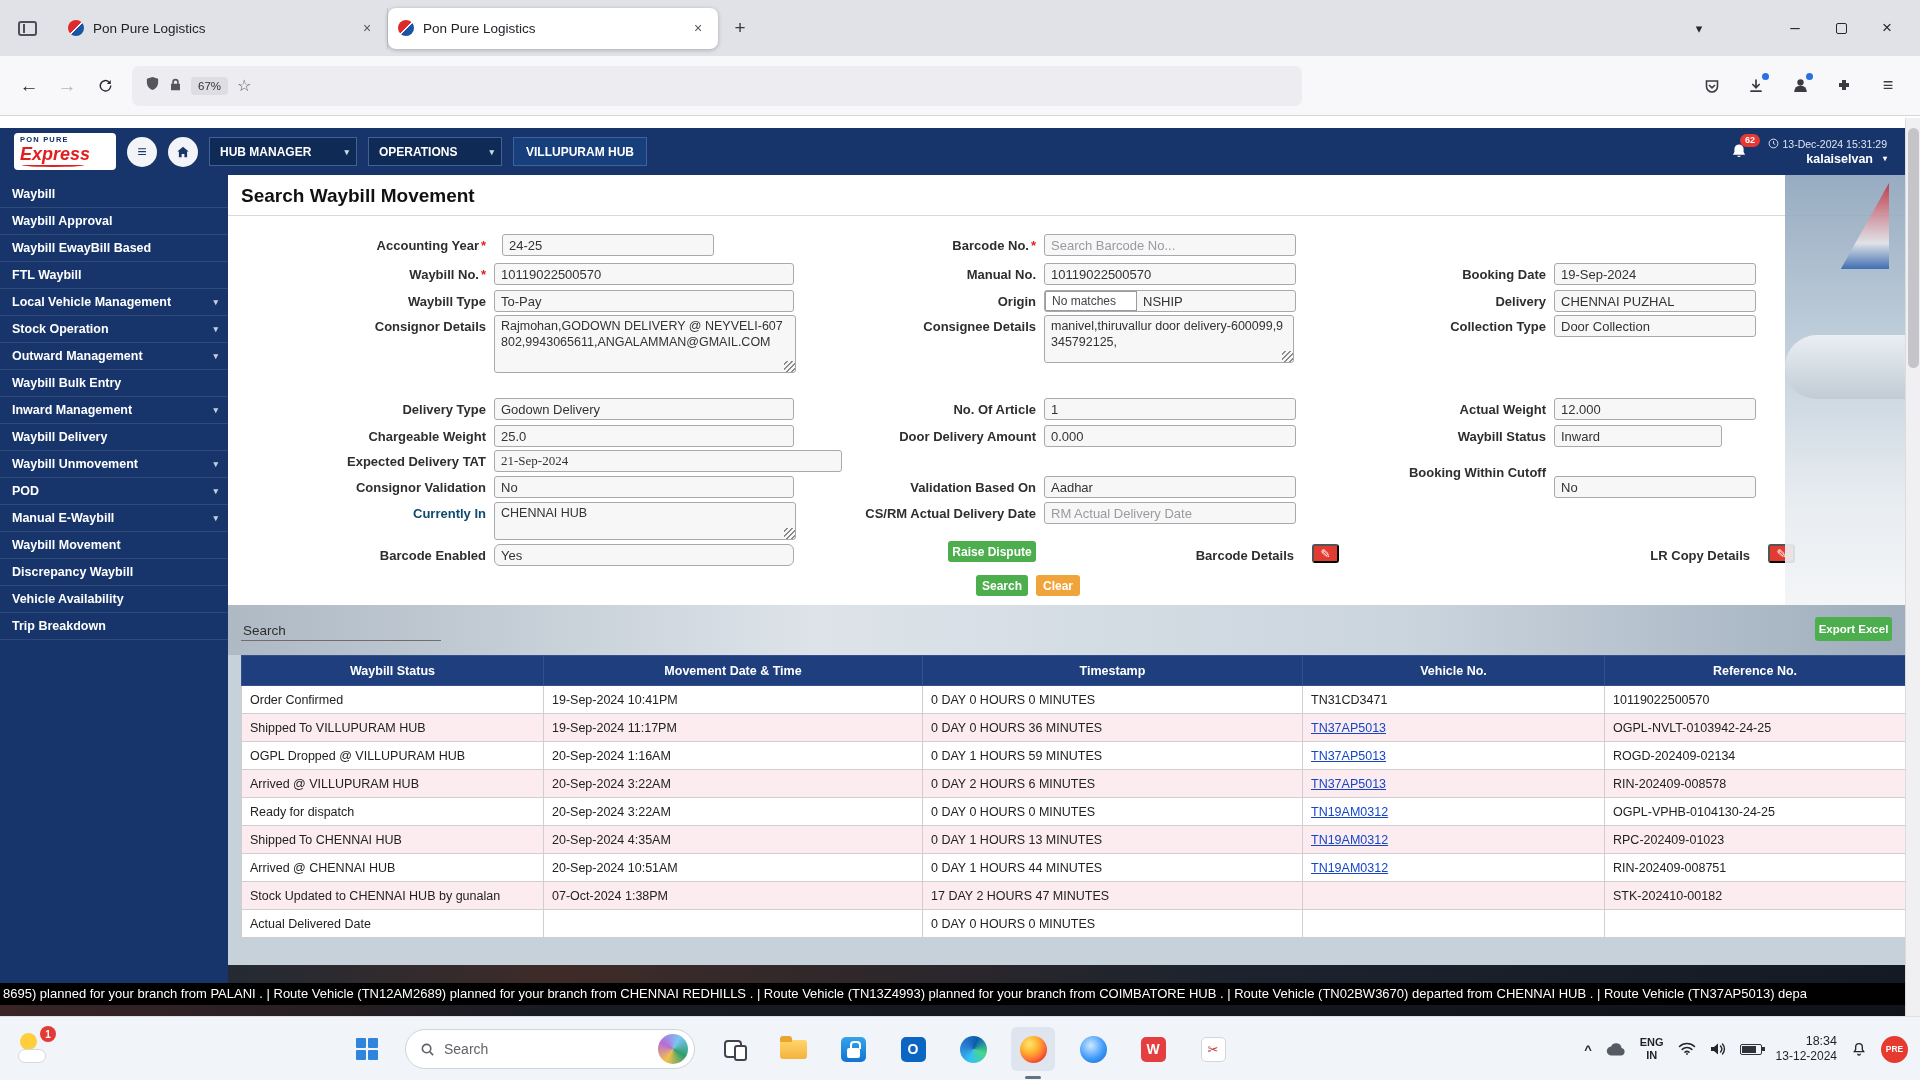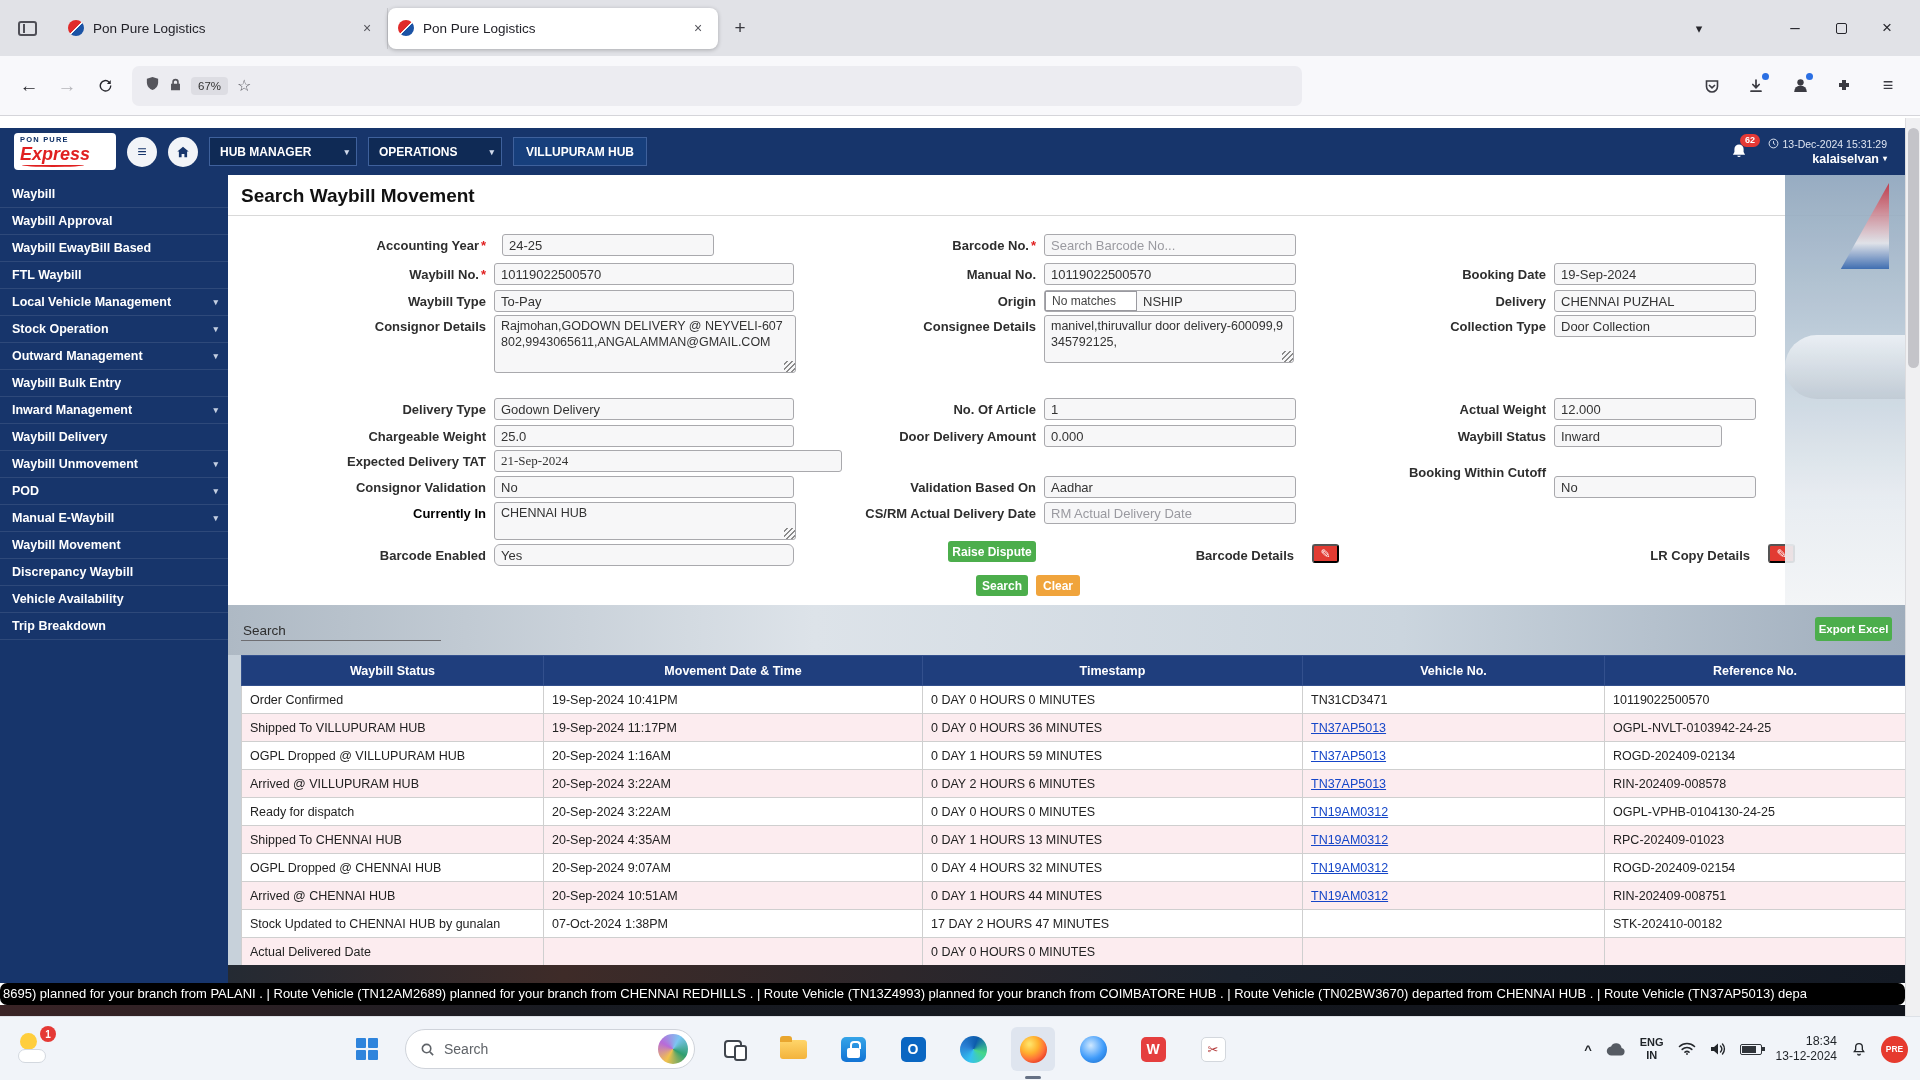--- a/index.html
+++ b/index.html
@@ -47,35 +47,35 @@
   .logo-swoosh { position:absolute; left:8px; bottom:3px; width:62px; height:4px; border-bottom:2.5px solid #e02020; border-radius:0 0 100% 100%; }
   .hcircle { width:30px; height:30px; border-radius:50%; background:#f2f4f8; color:#17356b; display:grid; place-items:center; font-size:16px; font-weight:700; }
   .hd-select { height:29px; background:#0f2a55; border:1px solid #3f619c; color:#fff; font-size:12px; font-weight:700; display:flex; align-items:center; padding:0 24px 0 10px; position:relative; }
   .hd-select .car { position:absolute; right:7px; font-size:9px; color:#cfd9ea; }
   .hd-hub { height:29px; background:#173f7c; border:1px solid #3f619c; color:#fff; font-size:12px; font-weight:700; display:flex; align-items:center; padding:0 12px; }
   .hd-right { margin-left:auto; display:flex; align-items:center; gap:16px; padding-right:4px; }
   .bellwrap { position:relative; width:26px; height:26px; display:grid; place-items:center; }
   .bellbadge { position:absolute; top:-5px; right:-8px; background:#e53935; color:#fff; font-size:9px; font-weight:700; border-radius:8px; padding:1.5px 4.5px; }
   .hd-userblock { display:flex; flex-direction:column; align-items:flex-end; gap:2px; }
   .hd-dt { display:flex; align-items:center; gap:4px; font-size:10.5px; color:#dfe6f2; }
-  .hd-user { font-size:12.5px; font-weight:700; color:#fff; display:flex; align-items:center; gap:4px; }
+  .hd-user { font-size:12.5px; font-weight:700; color:#fff; display:flex; align-items:center; gap:10px; }
   .hd-user .car { font-size:8px; }
 
   .app-body { display:flex; height:808px; }
   .sidebar { width:228px; background:#17356b; padding-top:6px; flex:0 0 228px; }
   .snav { height:27px; display:flex; align-items:center; padding:0 10px 0 12px; color:#fff; font-size:12.5px; font-weight:700; border-bottom:1px solid rgba(255,255,255,.10); }
   .snav .car { margin-left:auto; color:#c4cfe2; font-size:9px; }
 
   .content { position:relative; width:1677px; height:808px; background:#c7d1da; overflow:hidden; }
   .form-panel { position:absolute; left:0; top:0; width:1677px; height:430px; background:#fff; }
   .ptitle { position:absolute; left:13px; top:10px; font-size:19px; font-weight:700; color:#111; }
   .pdiv { position:absolute; left:0; top:40px; width:100%; border-bottom:1px solid #d9d9d9; }
   .flabel { position:absolute; font-size:13px; font-weight:700; color:#2e2e2e; text-align:right; white-space:nowrap; }
   .flabel .req { color:#e02020; margin-left:2px; }
-  .flabel.red { color:#000000; }
+  .flabel.red { color:#0c4a6e; }
   .fi { position:absolute; height:22px; border:1px solid #a9a9ad; background:#f7f7f8; border-radius:3px; font-family:"Liberation Sans",sans-serif; font-size:13px; color:#333; padding:0 6px; }
   .fi::placeholder, .fta::placeholder { color:#9a9aa0; }
   .fta { position:absolute; border:1px solid #a9a9ad; background:#f7f7f8; border-radius:3px; font-family:"Liberation Sans",sans-serif; font-size:12.5px; line-height:1.3; color:#333; padding:2px 6px; resize:none; overflow:hidden; word-break:break-all; overflow-wrap:anywhere; }
   .grip { position:absolute; width:11px; height:11px; background:repeating-linear-gradient(135deg, transparent 0 2px, #8a8a8a 2px 3.5px); pointer-events:none; }
   .origin-wrap { position:absolute; left:816px; top:115px; width:252px; height:22px; }
   .origin-wrap .fi { left:0; top:0; width:252px; padding-left:98px; }
   .no-matches { position:absolute; left:1px; top:1px; height:20px; width:92px; background:#fff; border:1px solid #9a9aa0; font-size:12px; color:#444; display:flex; align-items:center; padding:0 6px; z-index:2; }
   .btn { position:absolute; border:none; border-radius:3px; color:#fff; font-family:"Liberation Sans",sans-serif; font-weight:700; display:grid; place-items:center; }
   .btn.green { background:#4cae4c; }
   .btn.orange { background:#f0a43c; }
@@ -91,21 +91,21 @@
 
   .results { position:absolute; left:13px; top:480px; width:1664px; }
   table.grid { border-collapse:collapse; table-layout:fixed; width:1664px; background:#fff; }
   table.grid th { background:#1f3e7d; color:#fff; font-size:12.5px; font-weight:700; height:30px; text-align:center; border:1px solid #33508d; }
   table.grid td { height:28px; font-size:12.5px; color:#222; border:1px solid #cfcfcf; padding:0 8px; white-space:nowrap; overflow:hidden; }
   table.grid tbody tr:nth-child(even) td { background:#fcecef; }
   a.vlink { color:#1546c8; text-decoration:underline; }
 
   .bottom-strip { position:absolute; left:0; top:790px; width:1677px; height:18px; background:linear-gradient(90deg,#242a33,#3e2b28 20%,#1c232e 60%,#141a24); }
 
-  .marquee { height:22px; background:#000; color:#fff; font-size:13px; line-height:22px; white-space:nowrap; overflow:hidden; padding-left:3px;border-radius:7px; }
+  .marquee { height:22px; background:#000; color:#fff; font-size:13px; line-height:22px; white-space:nowrap; overflow:hidden; padding-left:3px; }
   .under-strip { height:11px; background:linear-gradient(90deg,#3a2426,#181b22 30%,#10131a); }
 
   .vscroll { position:absolute; top:118px; right:0; width:15px; height:898px; background:#f0f0f2; border-left:1px solid #dcdcdf; }
   .vthumb { position:absolute; top:10px; left:2px; width:11px; height:240px; background:#c4c4c9; border-radius:6px; }
 
   
   .taskbar { position:absolute; bottom:0; left:0; width:1920px; height:64px; background:#f1f4f9; border-top:1px solid #dde1e7; }
   .weather { position:absolute; left:14px; top:11px; width:42px; height:42px; }
   .wsun { position:absolute; left:6px; top:5px; width:17px; height:17px; border-radius:50%; background:#ffce3d; }
   .wcloud { position:absolute; left:4px; bottom:7px; width:28px; height:14px; background:#fff; border:1px solid #d3d8df; border-radius:8px; }
@@ -485,27 +485,20 @@
                 <td>OGPL-VPHB-0104130-24-25</td>
               </tr>
               <tr>
                 <td>Shipped To CHENNAI HUB</td>
                 <td>20-Sep-2024 4:35AM</td>
                 <td>0 DAY 1 HOURS 13 MINUTES</td>
                 <td><a class="vlink">TN19AM0312</a></td>
                 <td>RPC-202409-01023</td>
               </tr>
               <tr>
-                <td>OGPL Dropped @ CHENNAI HUB</td>
-                <td>20-Sep-2024 9:07AM</td>
-                <td>0 DAY 4 HOURS 32 MINUTES</td>
-                <td><a class="vlink">TN19AM0312</a></td>
-                <td>ROGD-202409-02154</td>
-              </tr>
-              <tr>
                 <td>Arrived @ CHENNAI HUB</td>
                 <td>20-Sep-2024 10:51AM</td>
                 <td>0 DAY 1 HOURS 44 MINUTES</td>
                 <td><a class="vlink">TN19AM0312</a></td>
                 <td>RIN-202409-008751</td>
               </tr>
               <tr>
                 <td>Stock Updated to CHENNAI HUB by gunalan</td>
                 <td>07-Oct-2024 1:38PM</td>
                 <td>17 DAY 2 HOURS 47 MINUTES</td>

